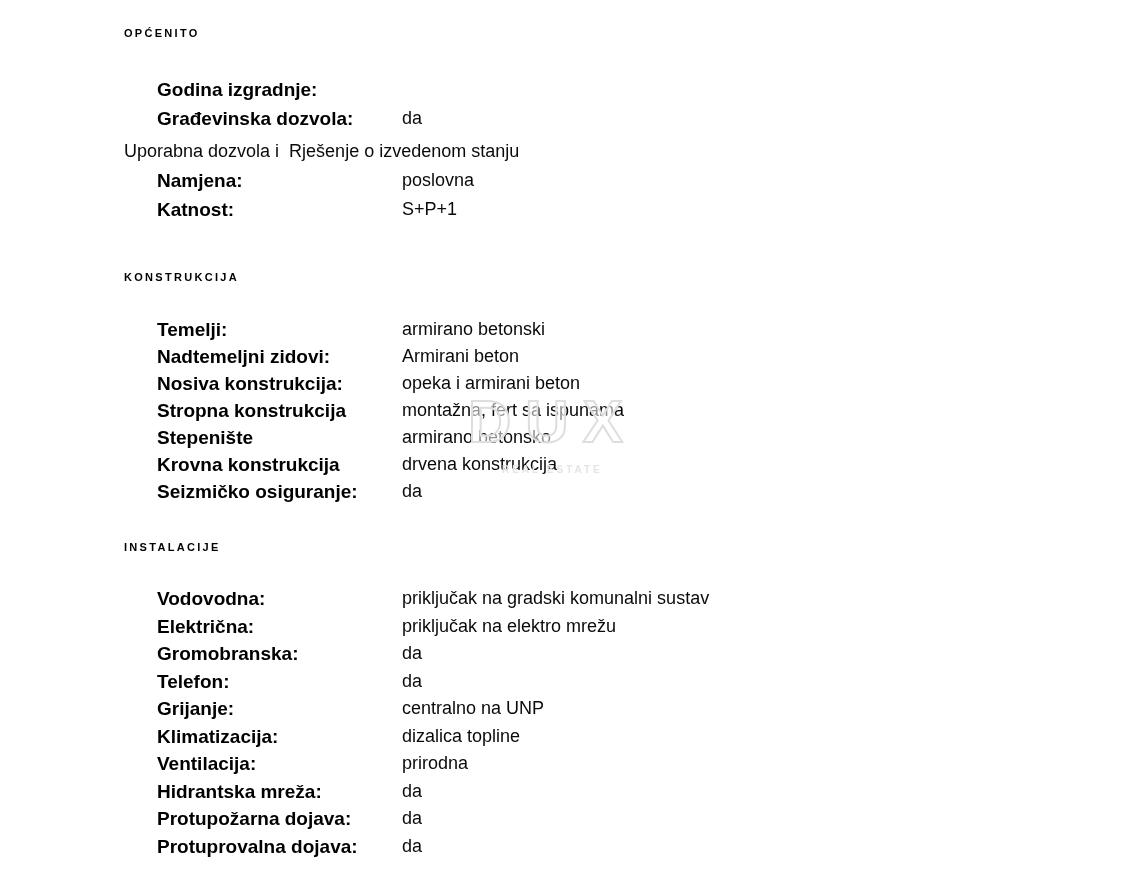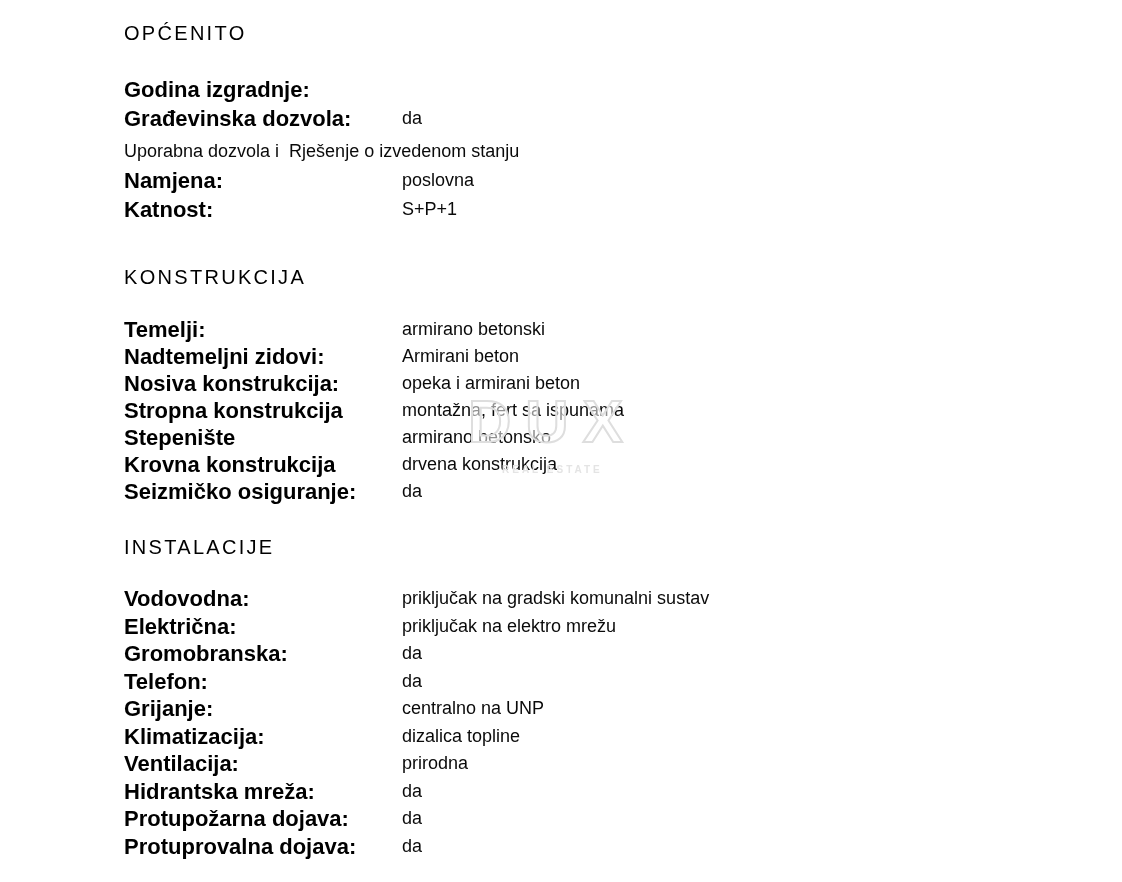--- a/index.html
+++ b/index.html
@@ -16,45 +16,46 @@
     overflow: hidden;
   }
   .doc {
     position: relative;
     z-index: 1;
     padding: 24px 0 0 124px;
     width: 100%;
     height: 100%;
   }
   .section-title {
-    font-size: 20px;
+    font-size: 11px;
     line-height: 18px;
-    font-weight: normal;
+    font-weight: bold;
     letter-spacing: 2.3px;
     color: #000000;
   }
   .rows { width: 760px; }
   .rows-0 { margin-top: 33px; }
   .rows-0 .prop-row { line-height: 29px; }
   .rows-0 .prop-row:nth-child(3) { margin-top: 4px; }
   .title-1 { margin-top: 44px; }
   .rows-1 { margin-top: 30px; }
   .rows-1 .prop-row { line-height: 27px; }
   .title-2 { margin-top: 33px; }
   .rows-2 { margin-top: 29px; }
   .rows-2 .prop-row { line-height: 27.5px; }
   .prop-row {
     display: grid;
     grid-template-columns: 278px 1fr;
     align-items: center;
   }
   .prop-label {
     font-weight: bold;
-    font-size: 22px;
+    font-size: 19px;
     color: #000000;
+    margin-left: 33px;
   }
   .prop-value {
     font-weight: normal;
     font-size: 18px;
     color: #0a0a0a;
     white-space: pre;
   }
   .watermark {
     position: absolute;
     left: 466px;

